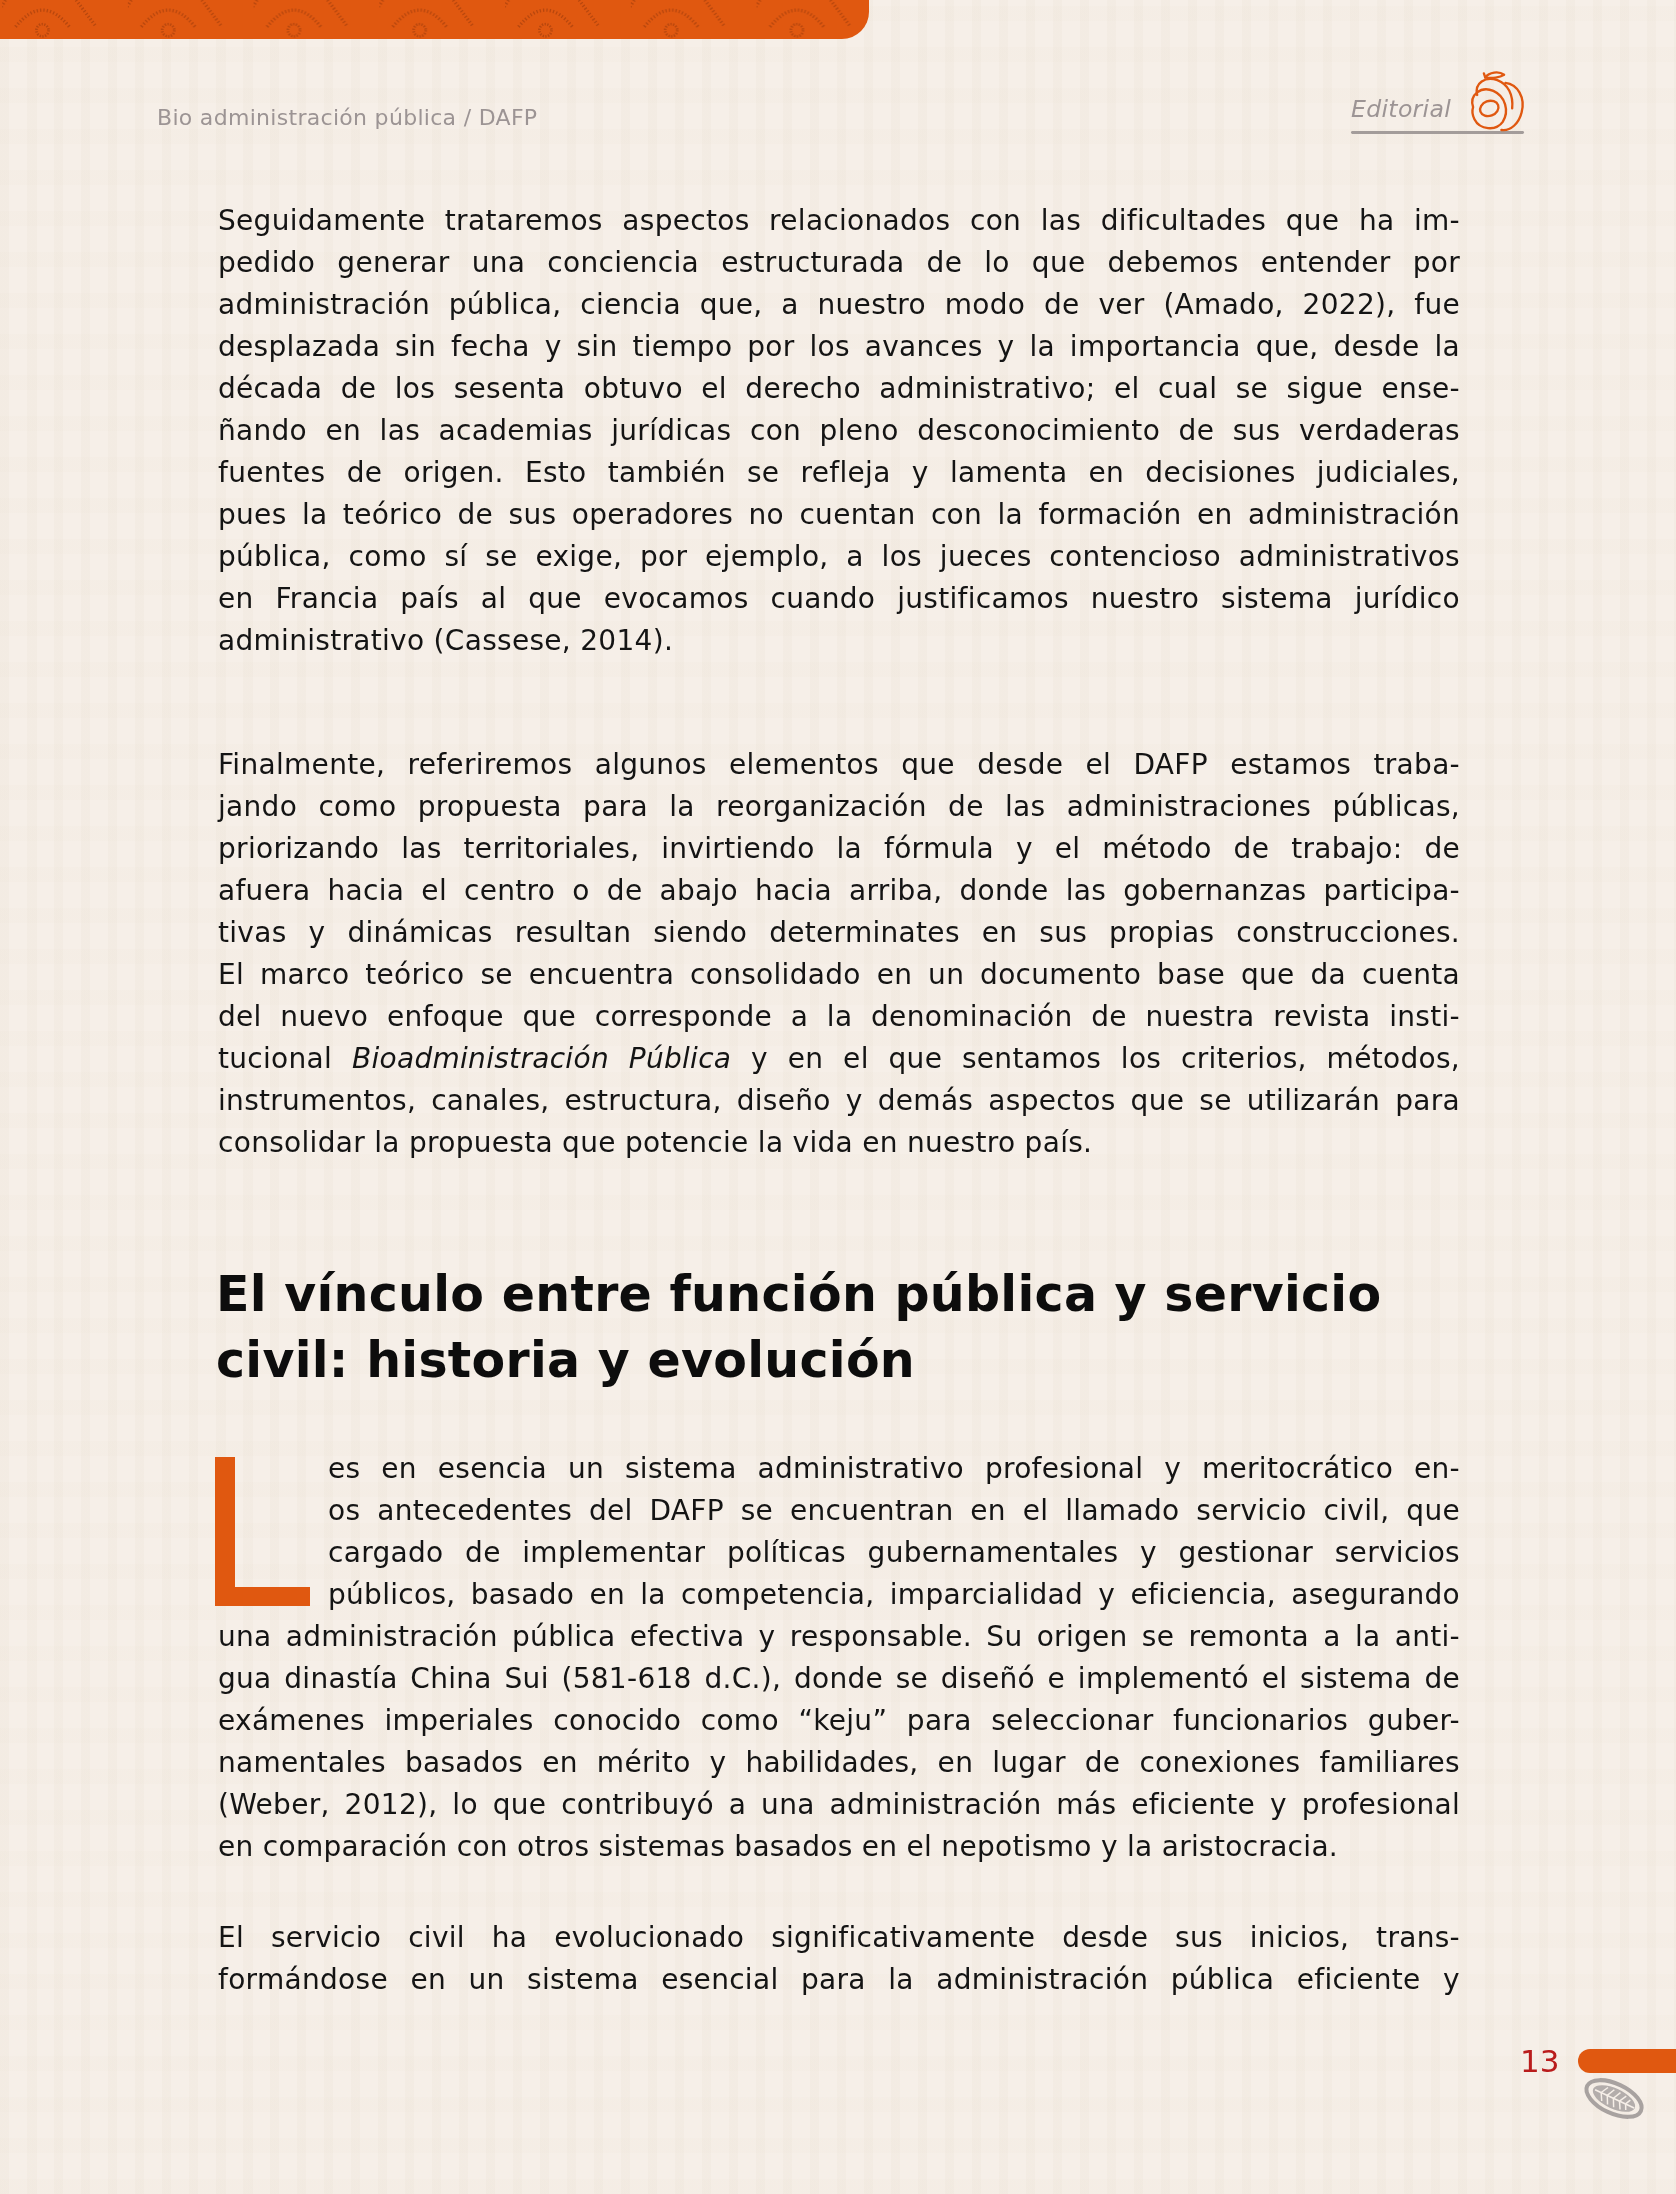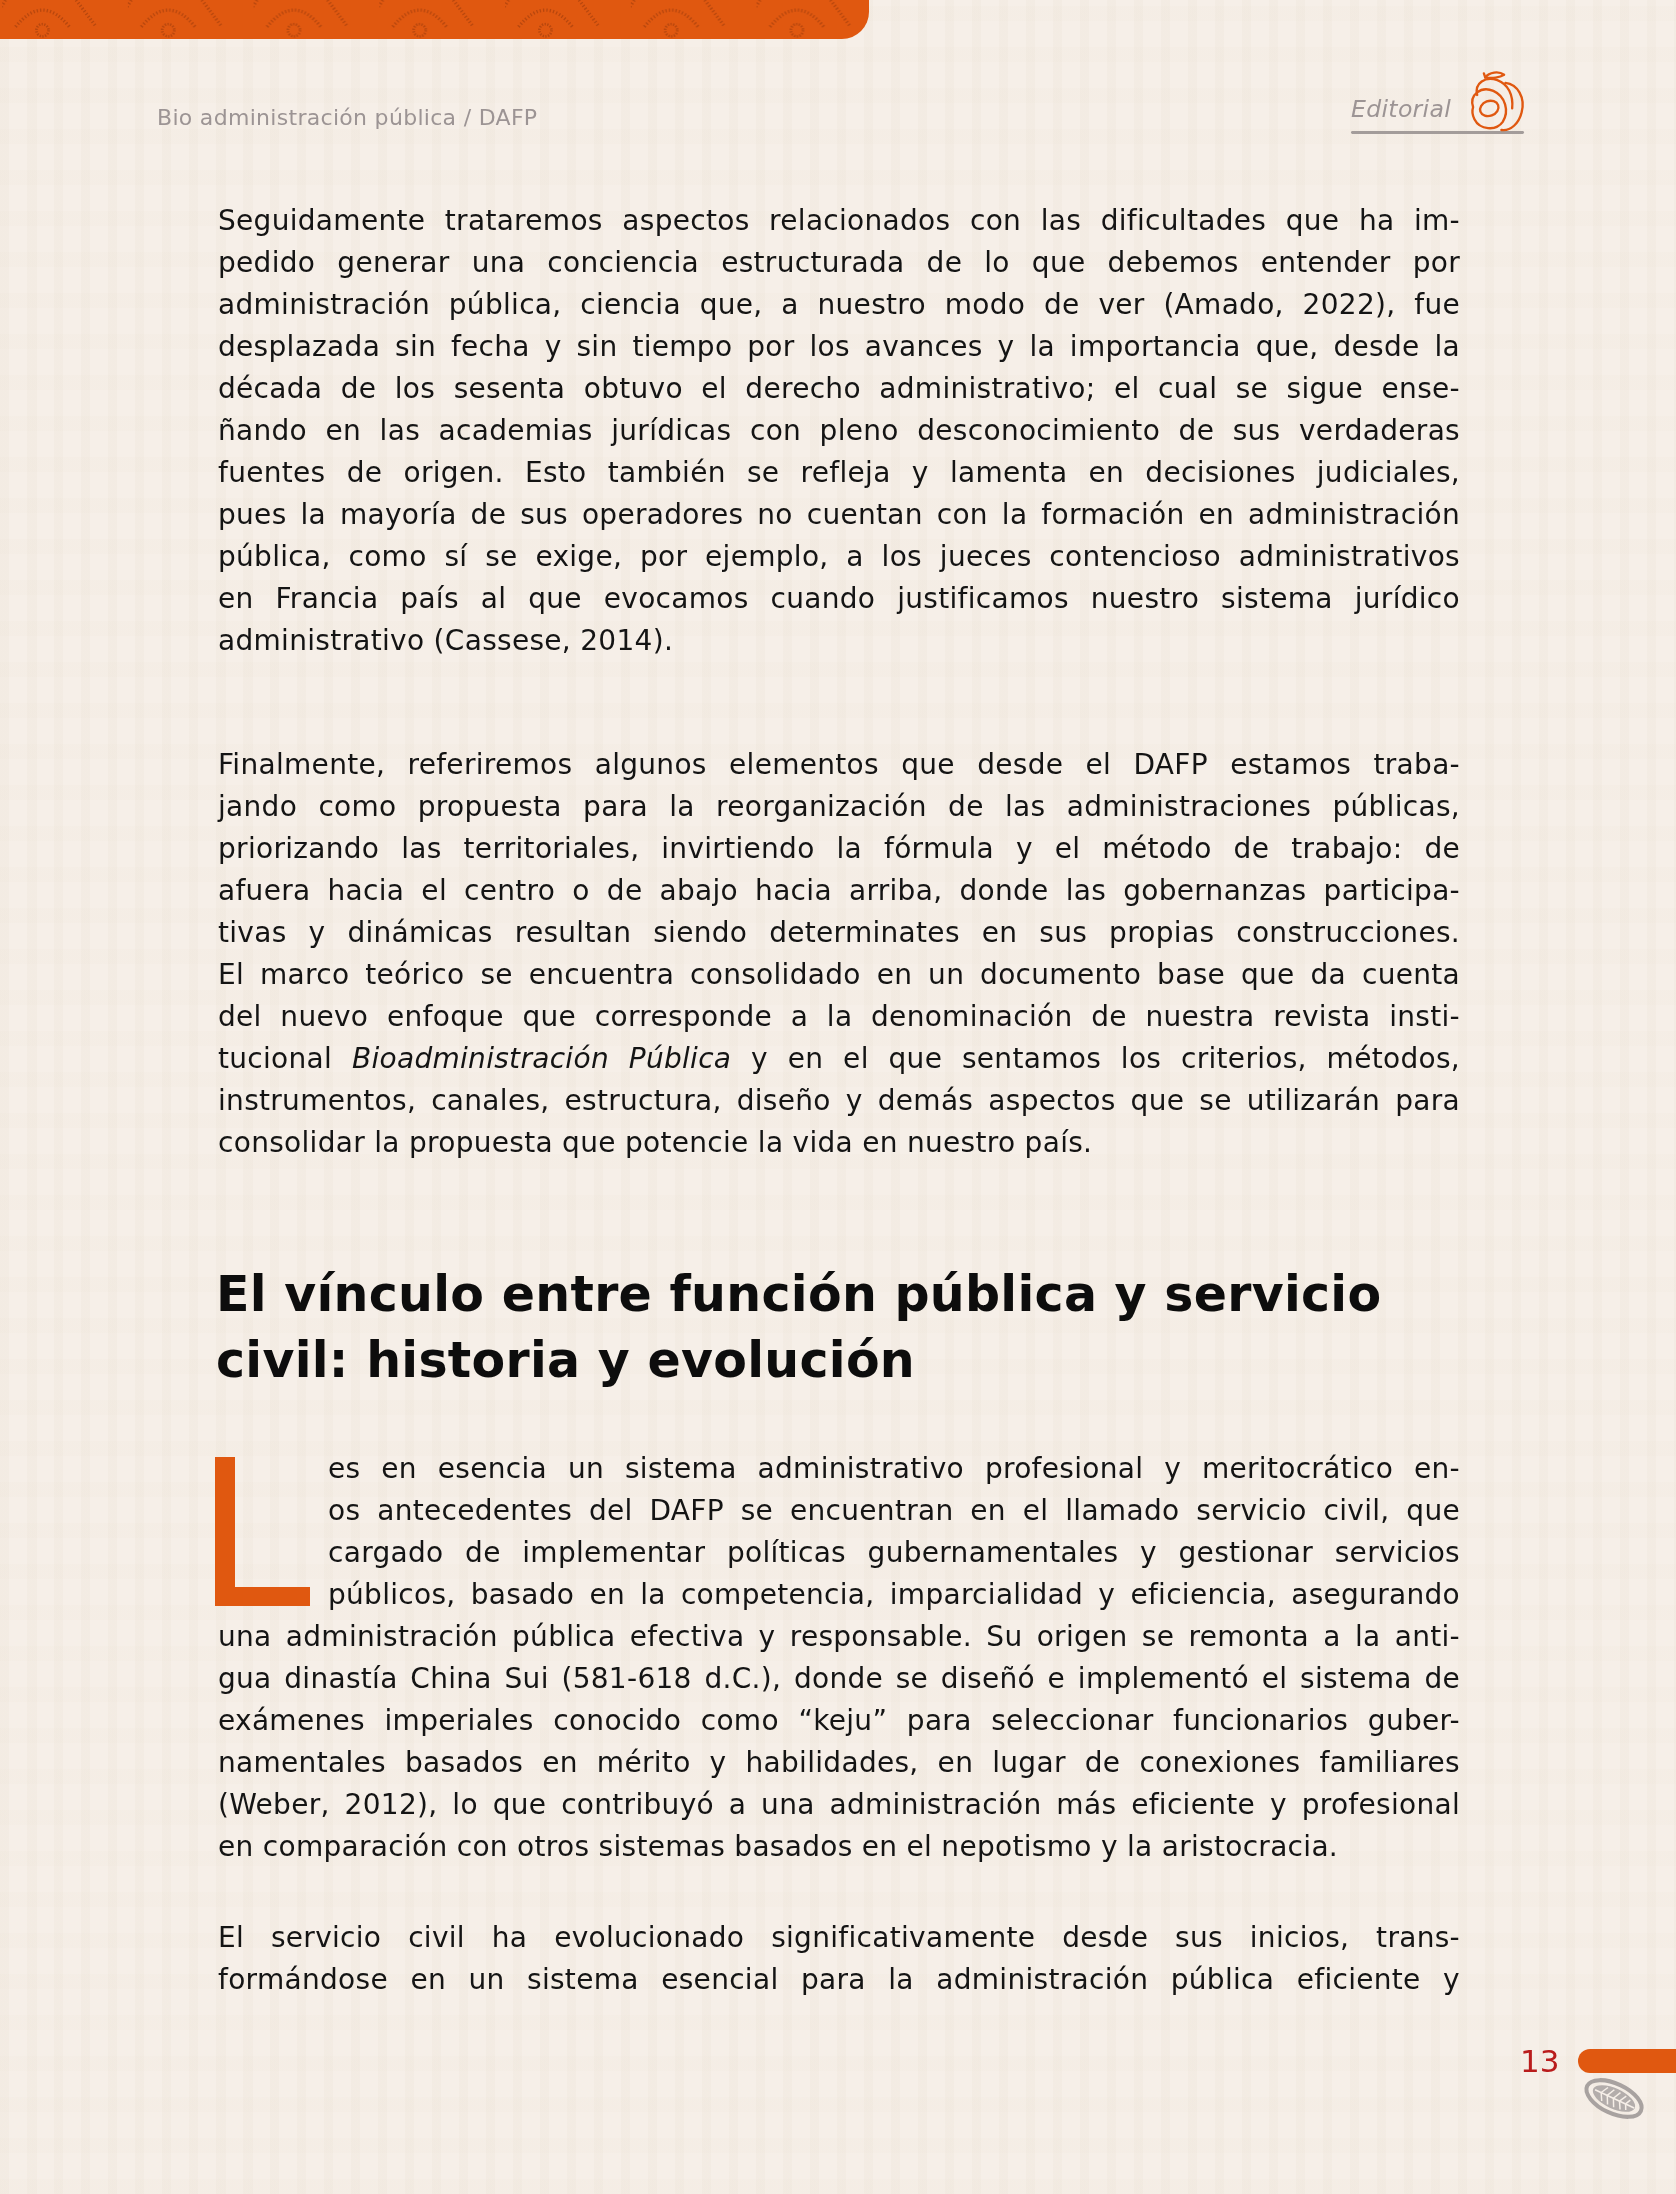--- a/index.html
+++ b/index.html
@@ -125,21 +125,21 @@
 </svg>
 
 <div class="text-block" style="top:200px;">
   <span class="line">Seguidamente trataremos aspectos relacionados con las dificultades que ha im-</span>
   <span class="line">pedido generar una conciencia estructurada de lo que debemos entender por</span>
   <span class="line">administración pública, ciencia que, a nuestro modo de ver (Amado, 2022), fue</span>
   <span class="line">desplazada sin fecha y sin tiempo por los avances y la importancia que, desde la</span>
   <span class="line">década de los sesenta obtuvo el derecho administrativo; el cual se sigue ense-</span>
   <span class="line">ñando en las academias jurídicas con pleno desconocimiento de sus verdaderas</span>
   <span class="line">fuentes de origen. Esto también se refleja y lamenta en decisiones judiciales,</span>
-  <span class="line">pues la mayoría de sus operadores no cuentan con la formación en administración</span>
+  <span class="line">pues la teórico de sus operadores no cuentan con la formación en administración</span>
   <span class="line">pública, como sí se exige, por ejemplo, a los jueces contencioso administrativos</span>
   <span class="line">en Francia país al que evocamos cuando justificamos nuestro sistema jurídico</span>
   <span class="line last">administrativo (Cassese, 2014).</span>
 </div>
 
 <div class="text-block" style="top:712px;margin-top:32px;">
   <span class="line">Finalmente, referiremos algunos elementos que desde el DAFP estamos traba-</span>
   <span class="line">jando como propuesta para la reorganización de las administraciones públicas,</span>
   <span class="line">priorizando las territoriales, invirtiendo la fórmula y el método de trabajo: de</span>
   <span class="line">afuera hacia el centro o de abajo hacia arriba, donde las gobernanzas participa-</span>

